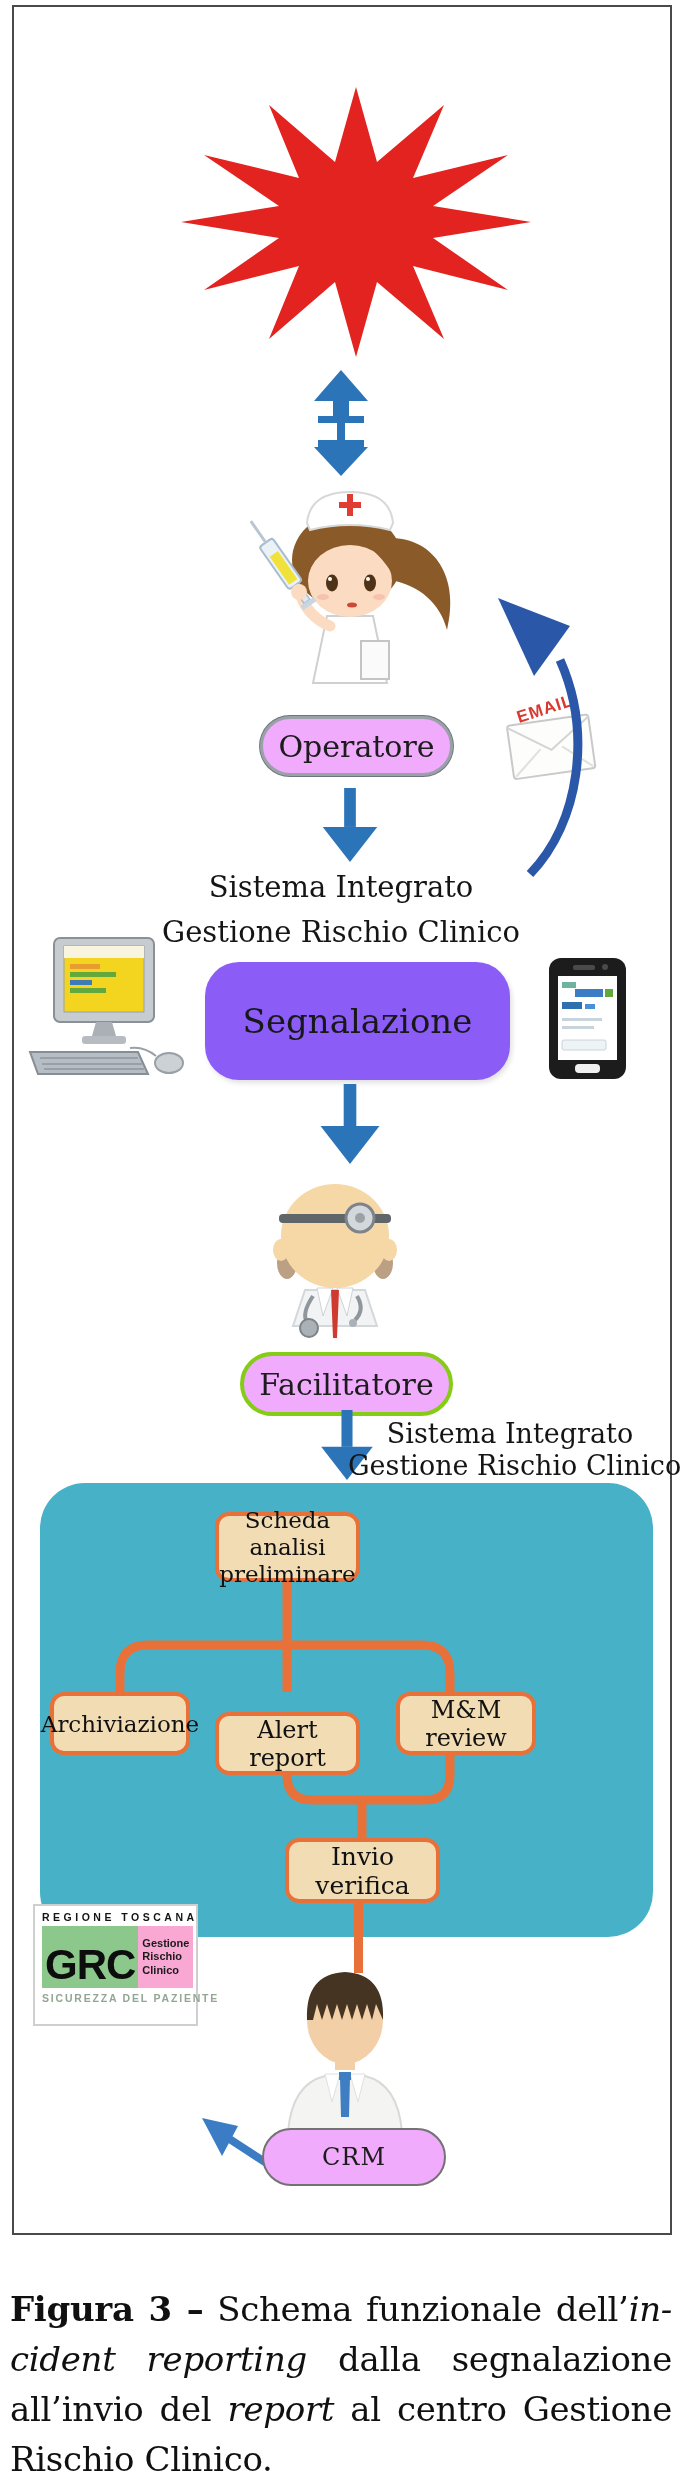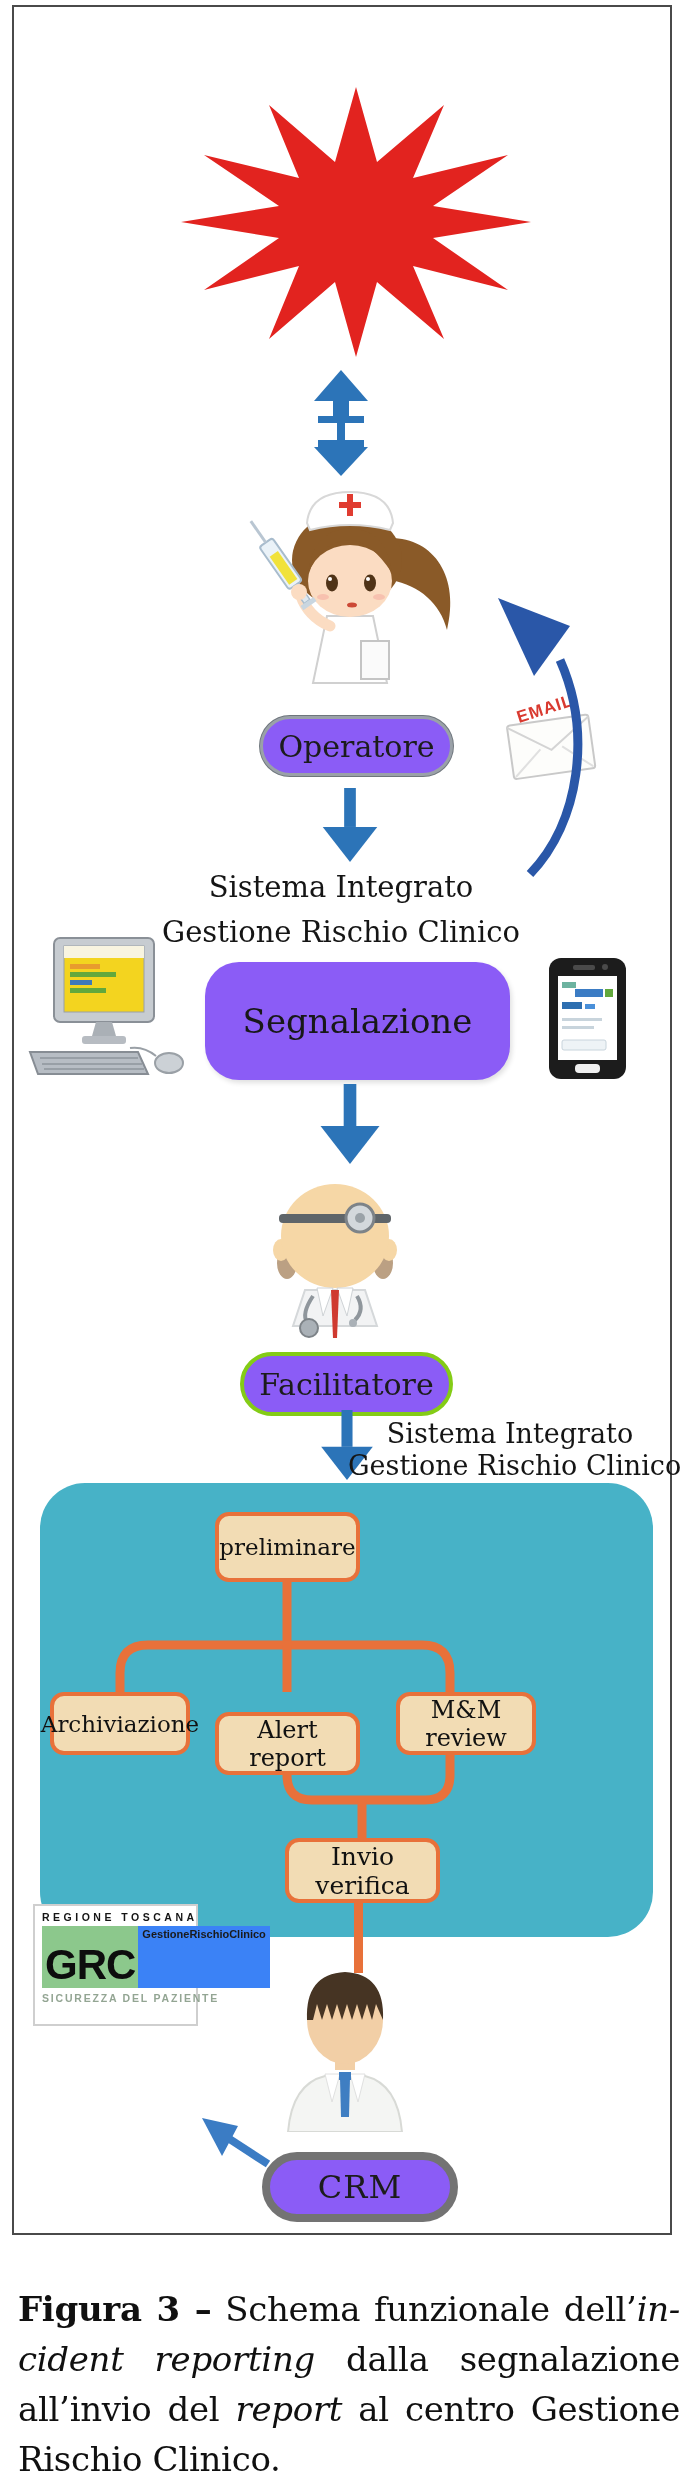--- a/index.html
+++ b/index.html
@@ -5,25 +5,25 @@
   html,body{margin:0;padding:0;background:#fff;}
   .page{position:relative;width:682px;height:2489px;background:#fff;overflow:hidden;
         font-family:"DejaVu Serif",serif;color:#1a1a1a;}
   .abs{position:absolute;}
   
   .frame{left:12px;top:5px;width:656px;height:2226px;border:2px solid #4a4a4a;background:#fff;}
   
   .evento-text{left:146px;top:62px;width:420px;height:320px;display:flex;align-items:center;justify-content:center;
         color:#fff;font-size:28px;letter-spacing:3px;pointer-events:none;}
   
-  .pill{border-radius:999px;background:#8b5cf6;display:flex;align-items:center;justify-content:center;
+  .pill{border-radius:999px;background:#f0abfc;display:flex;align-items:center;justify-content:center;
         font-size:30px;color:#1c1c1c;}
   .pill-operatore{left:260px;top:716px;width:187px;height:54px;border:3px solid #9aa1a8;box-shadow:0 0 0 1px #6e757c;}
   .pill-facilitatore{left:240px;top:1352px;width:205px;height:56px;border:4px solid #84cc16;}
-  .pill-crm{left:262px;top:2128px;width:180px;height:54px;border:8px solid #737373;font-size:32px;letter-spacing:1px;margin-top:24px;}
+  .pill-crm{left:262px;top:2128px;width:180px;height:54px;border:2px solid #737373;font-size:24px;letter-spacing:1px;}
   
   .sysline{left:0;top:0;width:682px;text-align:center;font-size:29px;color:#151515;}
   .sysline2{position:absolute;text-align:center;font-size:27px;color:#151515;white-space:nowrap;}
   
   .ybox{left:205px;top:962px;width:305px;height:118px;border-radius:34px;background:#8b5cf6;
         display:flex;align-items:center;justify-content:center;font-size:34px;color:#181818;
         box-shadow:2px 3px 5px rgba(0,0,0,.12);}
   
   .teal{left:40px;top:1483px;width:613px;height:454px;border-radius:45px;background:#47b2c7;}
   
@@ -35,25 +35,25 @@
   .tan-alert{left:215px;top:1692px;width:145px;height:63px;font-size:24px;margin-top:20px;}
   .tan-mm{left:380px;top:1692px;width:140px;height:63px;font-size:24px;margin-left:16px;}
   .tan-invio{left:285px;top:1838px;width:155px;height:65px;font-size:25px;}
   .orange-drop{left:354px;top:1899px;width:9px;height:74px;background:#e8713a;}
   
   .grc{left:33px;top:1904px;width:165px;height:122px;background:#fff;border:2px solid #cfcfcf;
        box-sizing:border-box;padding:5px 7px;font-family:"Liberation Sans",sans-serif;}
   .grc-top{font-size:10.5px;font-weight:bold;letter-spacing:3.5px;color:#141414;text-align:center;white-space:nowrap;}
   .grc-mid{display:flex;margin-top:3px;height:62px;}
   .grc-sigla{background:#8cc88c;color:#0d0d0d;font-size:42px;font-weight:bold;line-height:60px;padding:9px 3px;letter-spacing:-1px;}
-  .grc-right{background:#3b82f6;flex:1;display:flex;flex-direction:row;justify-content:center;padding:2px 4px;}
+  .grc-right{background:#f9a8d4;flex:1;display:flex;flex-direction:column;justify-content:center;padding:2px 4px;}
   .grc-right div{font-size:11px;font-weight:bold;color:#1a1a1a;line-height:13.5px;}
   .grc-bottom{margin-top:4px;font-size:10.5px;font-weight:bold;letter-spacing:1.8px;color:#93a593;text-align:center;white-space:nowrap;}
   
-  .caption{left:10px;top:2284px;width:662px;font-size:34px;line-height:50px;color:#101010;letter-spacing:-0.3px;margin-left:8px;}
+  .caption{left:10px;top:2284px;width:662px;font-size:34px;line-height:50px;color:#101010;letter-spacing:-0.3px;}
   .cap-line{text-align:justify;}
   .cap-line.just{text-align-last:justify;}
   .b{font-weight:bold;}
   .i{font-style:italic;}
 </style>
 </head>
 <body>
 
 <div class="page">
 
@@ -212,20 +212,21 @@
     <g stroke="#e8713a" stroke-width="9" fill="none">
       <path d="M 247 99 L 247 162"></path>
       <path d="M 80 209 L 80 190 Q 80 162 108 162 L 382 162 Q 410 162 410 190 L 410 209"></path>
       <path d="M 247 162 L 247 209"></path>
       <path d="M 247 272 L 247 292 Q 247 317 272 317 L 385 317 Q 410 317 410 292 L 410 272"></path>
       <path d="M 322 317 L 322 355"></path>
     </g>
   </svg>
 
   <div class="tan tan-scheda">
+    <span>Scheda analisi</span>
     <span>preliminare</span>
   </div>
   <div class="tan tan-arch">
     <span>Archiviazione</span>
   </div>
   <div class="tan tan-alert">
     <span>Alert report</span>
   </div>
   <div class="tan tan-mm">
     <span>M&amp;M review</span>

